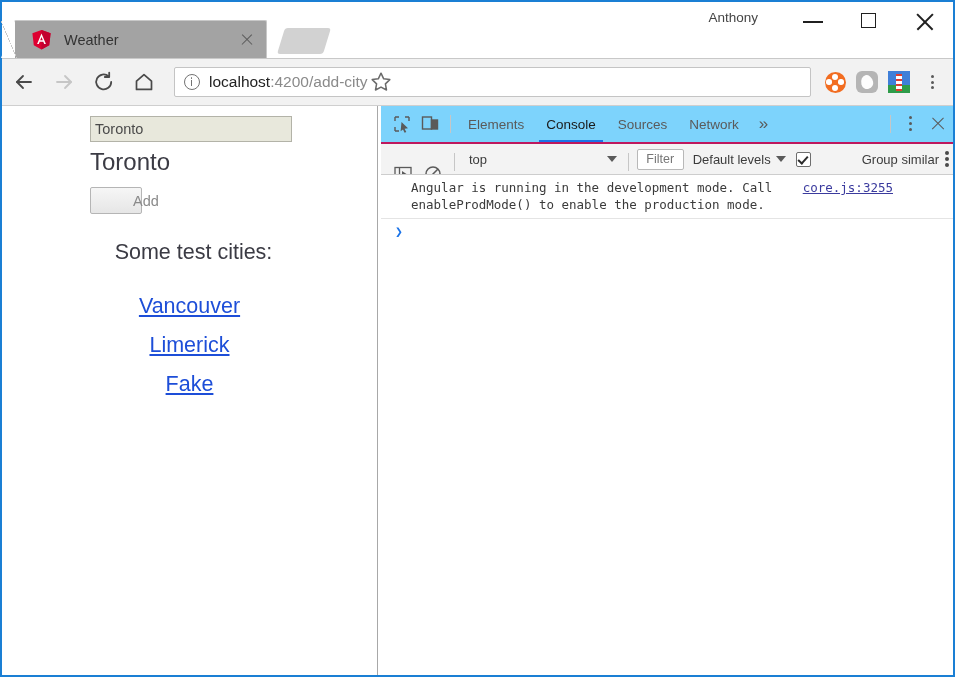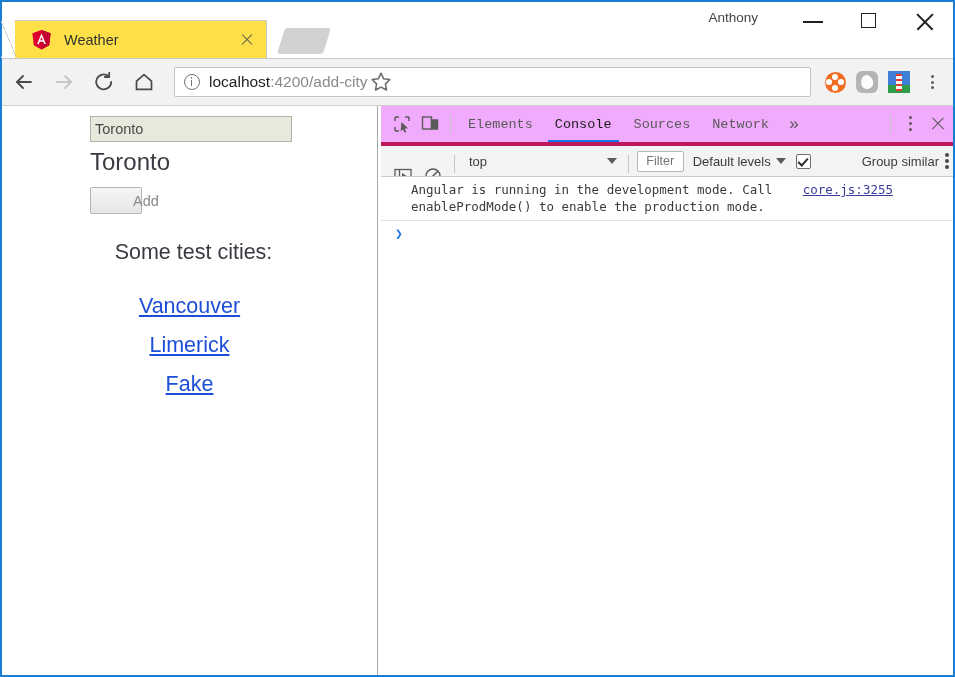--- a/index.html
+++ b/index.html
@@ -33,21 +33,21 @@
     display: flex;
     align-items: flex-end;
   }
   .tab {
     position: relative;
     width: 253px; height: 38px;
     margin-left: 12px;
     display: flex;
     align-items: center;
     box-sizing: border-box;
-    background: #fde047;
+    background: #a3a3a3;
     border: 1px solid #c8c8c8;
     border-bottom: none;
     border-radius: 2px 2px 0 0;
     transform: perspective(1px);
   }
   .tab:before {
     content: "";
     position: absolute;
     left: -14px; bottom: 0;
     width: 0; height: 0;
@@ -333,26 +333,25 @@
   
   .devtools {
     flex: 1 1 auto;
     min-width: 0;
     background: #ffffff;
     display: flex;
     flex-direction: column;
   }
   .dt-tabbar {
     height: 36px;
-    background: #f0abfc;
-    border-bottom: 4px solid #be185d;
+    background: #7dd3fc;
+    border-bottom: 2px solid #be185d;
     display: flex;
     align-items: stretch;
     flex: 0 0 auto;
-    font-family: Liberation Mono, monospace;
   }
   .dt-icon {
     width: 28px;
     position: relative;
     flex: 0 0 auto;
     cursor: pointer;
   }
   .dt-icon:first-child { margin-left: 7px; }
   .dt-sep {
     width: 1px; height: 18px;

